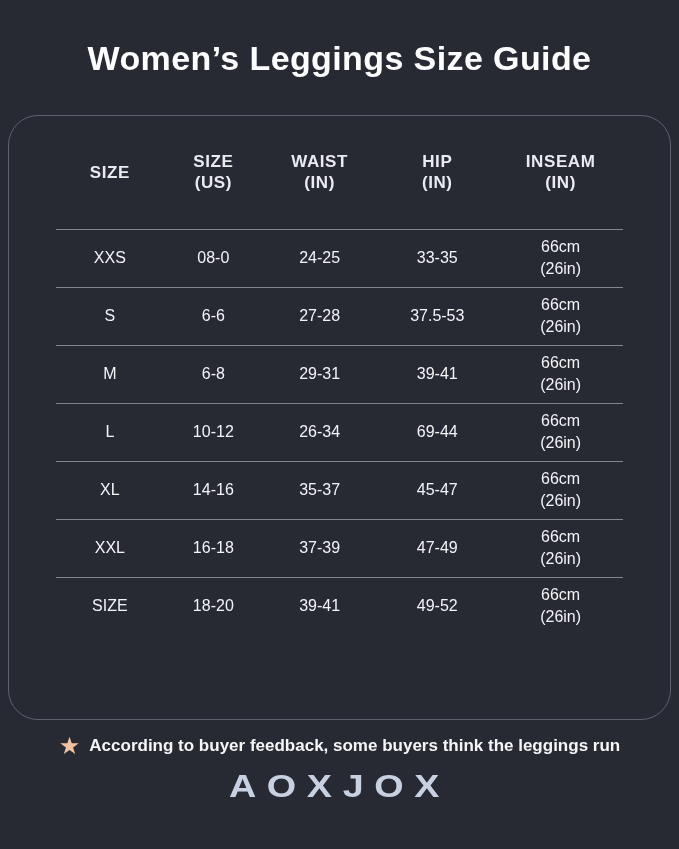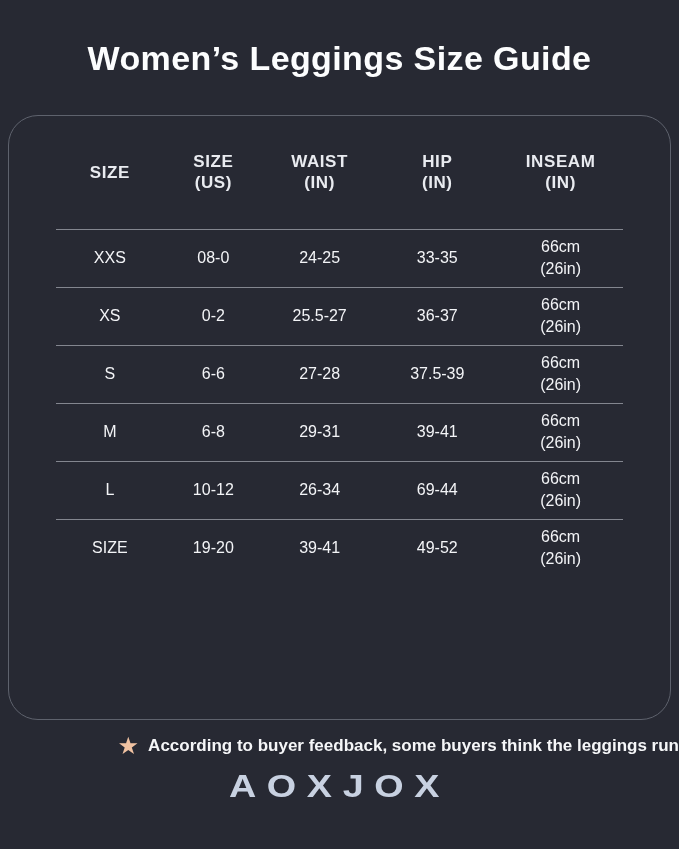--- a/index.html
+++ b/index.html
@@ -63,21 +63,21 @@
     border-top: 1px solid #83868f;
   }
   .size-table tbody td {
     font-size: 16px;
     font-weight: normal;
     line-height: 22px;
     color: #f3f4f7;
   }
   .note {
     margin-top: 12px;
-    text-align: right;
+    text-align: center;
     font-weight: bold;
     font-size: 17px;
     line-height: 27px;
     color: #f5f6f8;
   }
   .note .note-line {
     white-space: nowrap;
   }
   .star {
     font-family: "DejaVu Sans", sans-serif;
@@ -131,54 +131,62 @@
       <tbody>
         <tr>
           <td>XXS</td>
           <td>08-0</td>
           <td>24-25</td>
           <td>33-35</td>
           <td>66cm
 (26in)</td>
         </tr>
         <tr>
-          <td>XS</td>
-          <td>0-2</td>
-          <td>25.5-27</td>
-          <td>36-37</td>
-          <td>66cm
-(26in)</td>
-        </tr>
-        <tr>
           <td>S</td>
           <td>6-6</td>
           <td>27-28</td>
-          <td>37.5-39</td>
+          <td>37.5-53</td>
           <td>66cm
 (26in)</td>
         </tr>
         <tr>
           <td>M</td>
           <td>6-8</td>
           <td>29-31</td>
           <td>39-41</td>
           <td>66cm
 (26in)</td>
         </tr>
         <tr>
           <td>L</td>
           <td>10-12</td>
           <td>26-34</td>
           <td>69-44</td>
           <td>66cm
 (26in)</td>
         </tr>
         <tr>
+          <td>XL</td>
+          <td>14-16</td>
+          <td>35-37</td>
+          <td>45-47</td>
+          <td>66cm
+(26in)</td>
+        </tr>
+        <tr>
+          <td>XXL</td>
+          <td>16-18</td>
+          <td>37-39</td>
+          <td>47-49</td>
+          <td>66cm
+(26in)</td>
+        </tr>
+        <tr>
           <td>SIZE</td>
-          <td>19-20</td>
+          <td>18-20</td>
           <td>39-41</td>
           <td>49-52</td>
           <td>66cm
 (26in)</td>
         </tr>
       </tbody>
     </table>
   </div>
 
   <div class="note">

